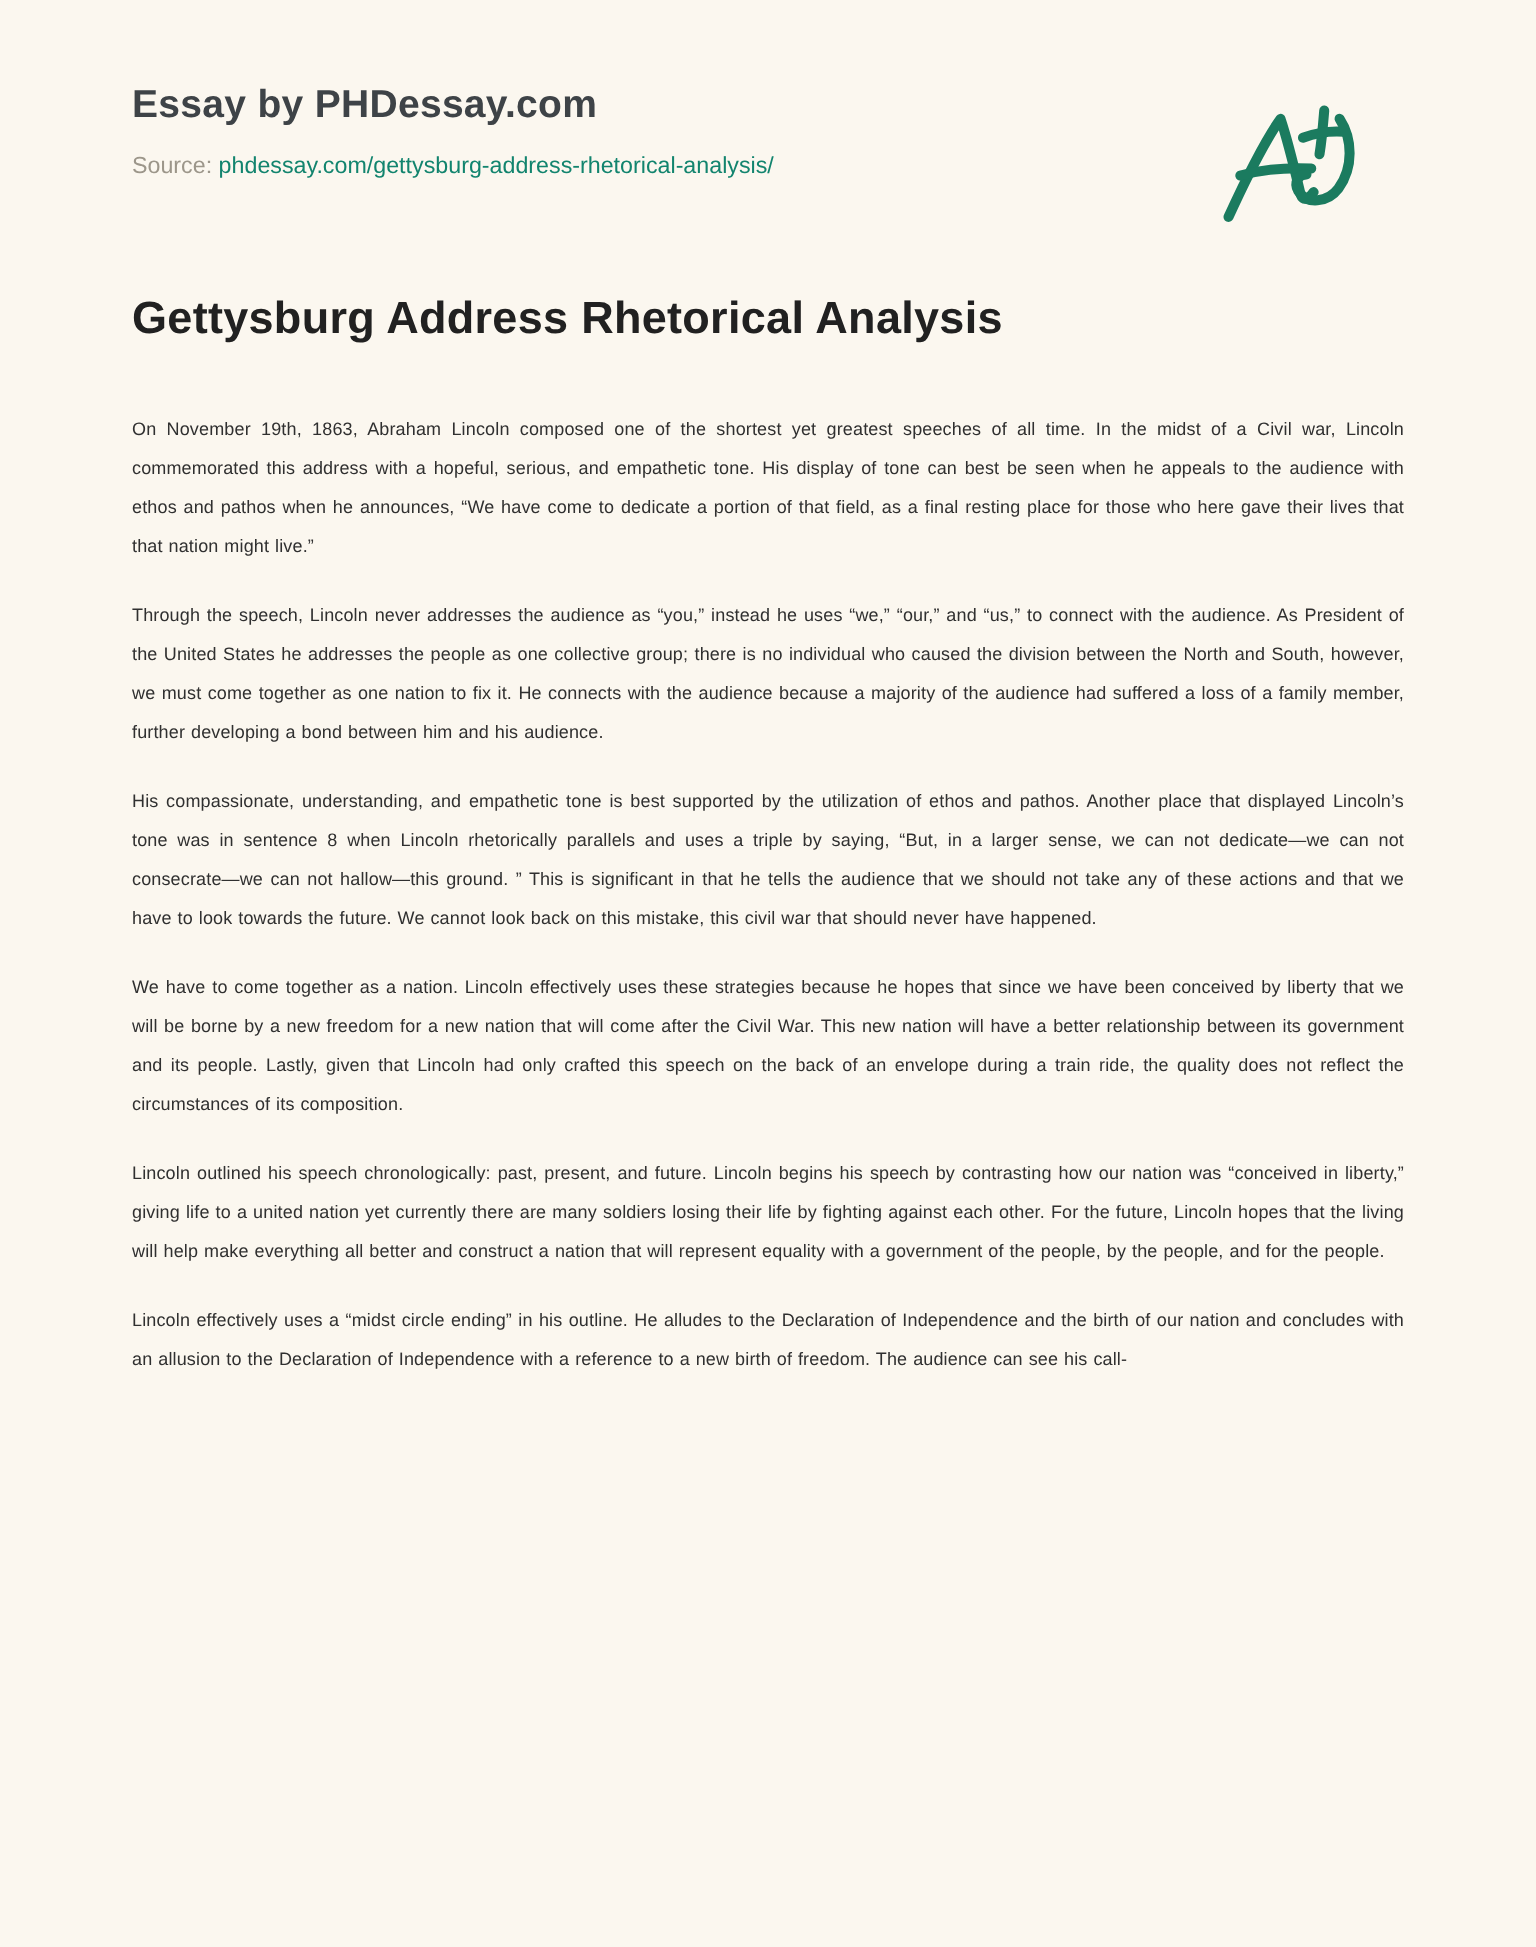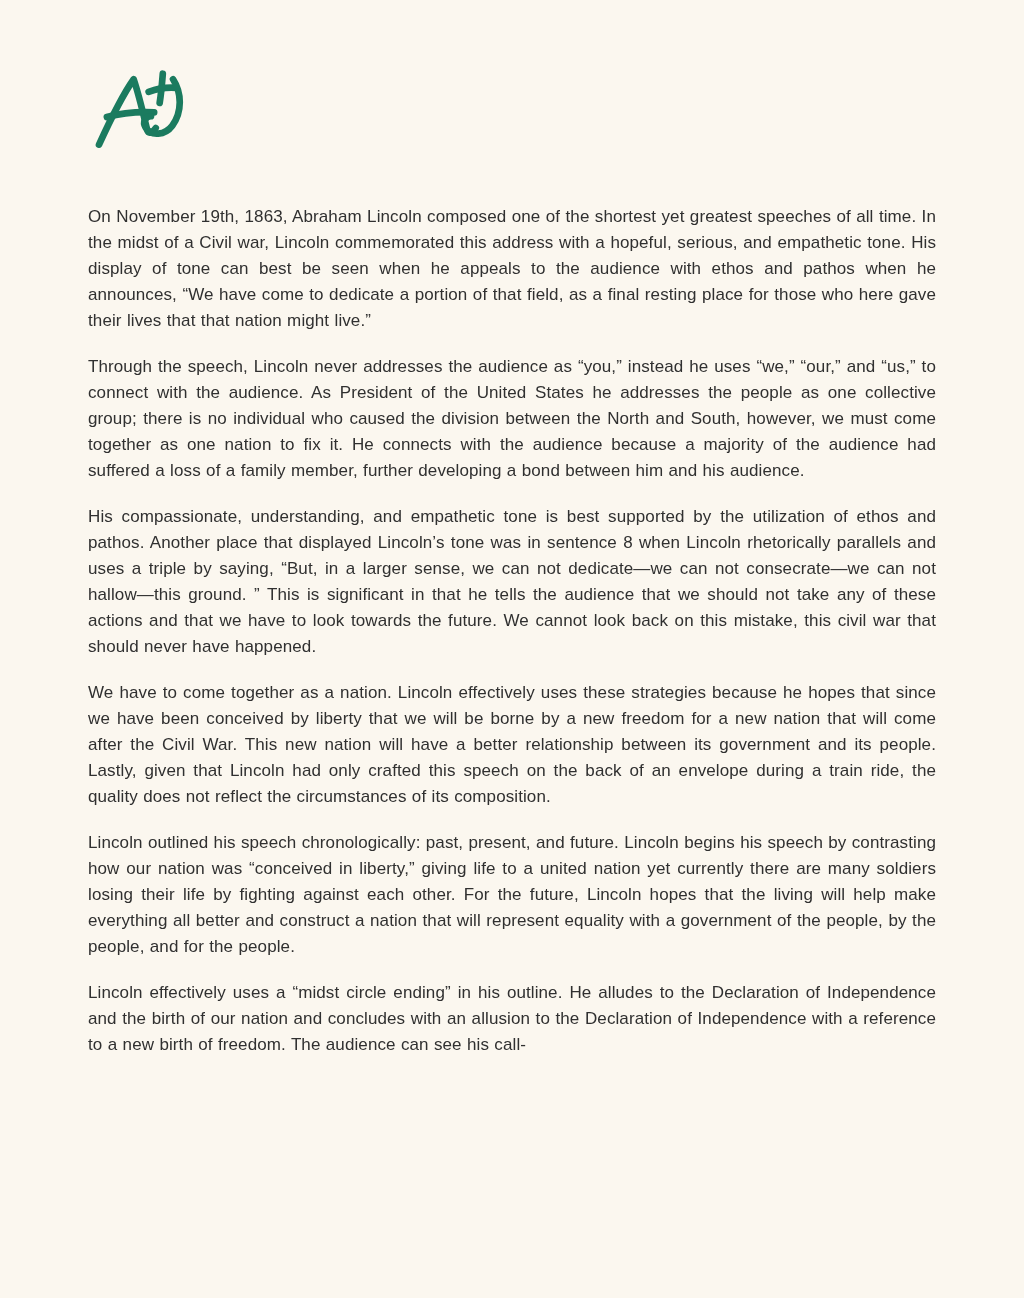--- a/index.html
+++ b/index.html
@@ -59,53 +59,61 @@
     font-weight: 700;
     color: #212121;
     letter-spacing: 0.2px;
     line-height: 1.15;
   }
   .essay-body {
     margin-top: 42px;
   }
   .para {
     margin: 0 0 20px 0;
-    font-size: 17px;
+    font-size: 12px;
     line-height: 26px;
     color: #303030;
     text-align: justify;
     letter-spacing: 0.1px;
     word-spacing: 0.5px;
   }
 </style>
 </head>
 <body>
 
 <div class="page">
 
   <header class="header">
+    <div class="header-left">
+      <div class="site-title">Essay by PHDessay.com</div>
+      <div class="source-line">
+        <span class="source-label">Source:</span>
+        <a class="source-link">phdessay.com/gettysburg-address-rhetorical-analysis/</a>
+      </div>
+    </div>
 
     <div class="logo">
       <svg viewBox="0 0 160 140" fill="none" xmlns="http://www.w3.org/2000/svg">
         <g stroke="#1B7B5F" stroke-width="8.5" stroke-linecap="round" stroke-linejoin="round" fill="none">
 
           <path d="M14 119 C30 84 46 53 58 36 C65 57 70 79 75 100 C77 106 82 104 86 98"></path>
 
           <path d="M24 84 C42 79 62 77 84 78"></path>
 
           <path d="M95 29 C94 41 93 54 91 66"></path>
 
           <path d="M77 52 C88 48 100 46 112 47"></path>
 
           <path d="M108 36 C119 53 120 77 107 95 C98 107 80 109 73 97 C69 90 73 83 80 83"></path>
         </g>
       </svg>
     </div>
   </header>
 
+  <h1 class="doc-title">Gettysburg Address Rhetorical Analysis</h1>
 
   <main class="essay-body">
     <p class="para">On November 19th, 1863, Abraham Lincoln composed one of the shortest yet greatest speeches of all time. In the midst of a Civil war, Lincoln commemorated this address with a hopeful, serious, and empathetic tone. His display of tone can best be seen when he appeals to the audience with ethos and pathos when he announces, “We have come to dedicate a portion of that field, as a final resting place for those who here gave their lives that that nation might live.”</p>
     <p class="para">Through the speech, Lincoln never addresses the audience as “you,” instead he uses “we,” “our,” and “us,” to connect with the audience. As President of the United States he addresses the people as one collective group; there is no individual who caused the division between the North and South, however, we must come together as one nation to fix it. He connects with the audience because a majority of the audience had suffered a loss of a family member, further developing a bond between him and his audience.</p>
     <p class="para">His compassionate, understanding, and empathetic tone is best supported by the utilization of ethos and pathos. Another place that displayed Lincoln’s tone was in sentence 8 when Lincoln rhetorically parallels and uses a triple by saying, “But, in a larger sense, we can not dedicate—we can not consecrate—we can not hallow—this ground. ” This is significant in that he tells the audience that we should not take any of these actions and that we have to look towards the future. We cannot look back on this mistake, this civil war that should never have happened.</p>
     <p class="para">We have to come together as a nation. Lincoln effectively uses these strategies because he hopes that since we have been conceived by liberty that we will be borne by a new freedom for a new nation that will come after the Civil War. This new nation will have a better relationship between its government and its people. Lastly, given that Lincoln had only crafted this speech on the back of an envelope during a train ride, the quality does not reflect the circumstances of its composition.</p>
     <p class="para">Lincoln outlined his speech chronologically: past, present, and future. Lincoln begins his speech by contrasting how our nation was “conceived in liberty,” giving life to a united nation yet currently there are many soldiers losing their life by fighting against each other. For the future, Lincoln hopes that the living will help make everything all better and construct a nation that will represent equality with a government of the people, by the people, and for the people.</p>
     <p class="para">Lincoln effectively uses a “midst circle ending” in his outline. He alludes to the Declaration of Independence and the birth of our nation and concludes with an allusion to the Declaration of Independence with a reference to a new birth of freedom. The audience can see his call-</p>
   </main>
 

